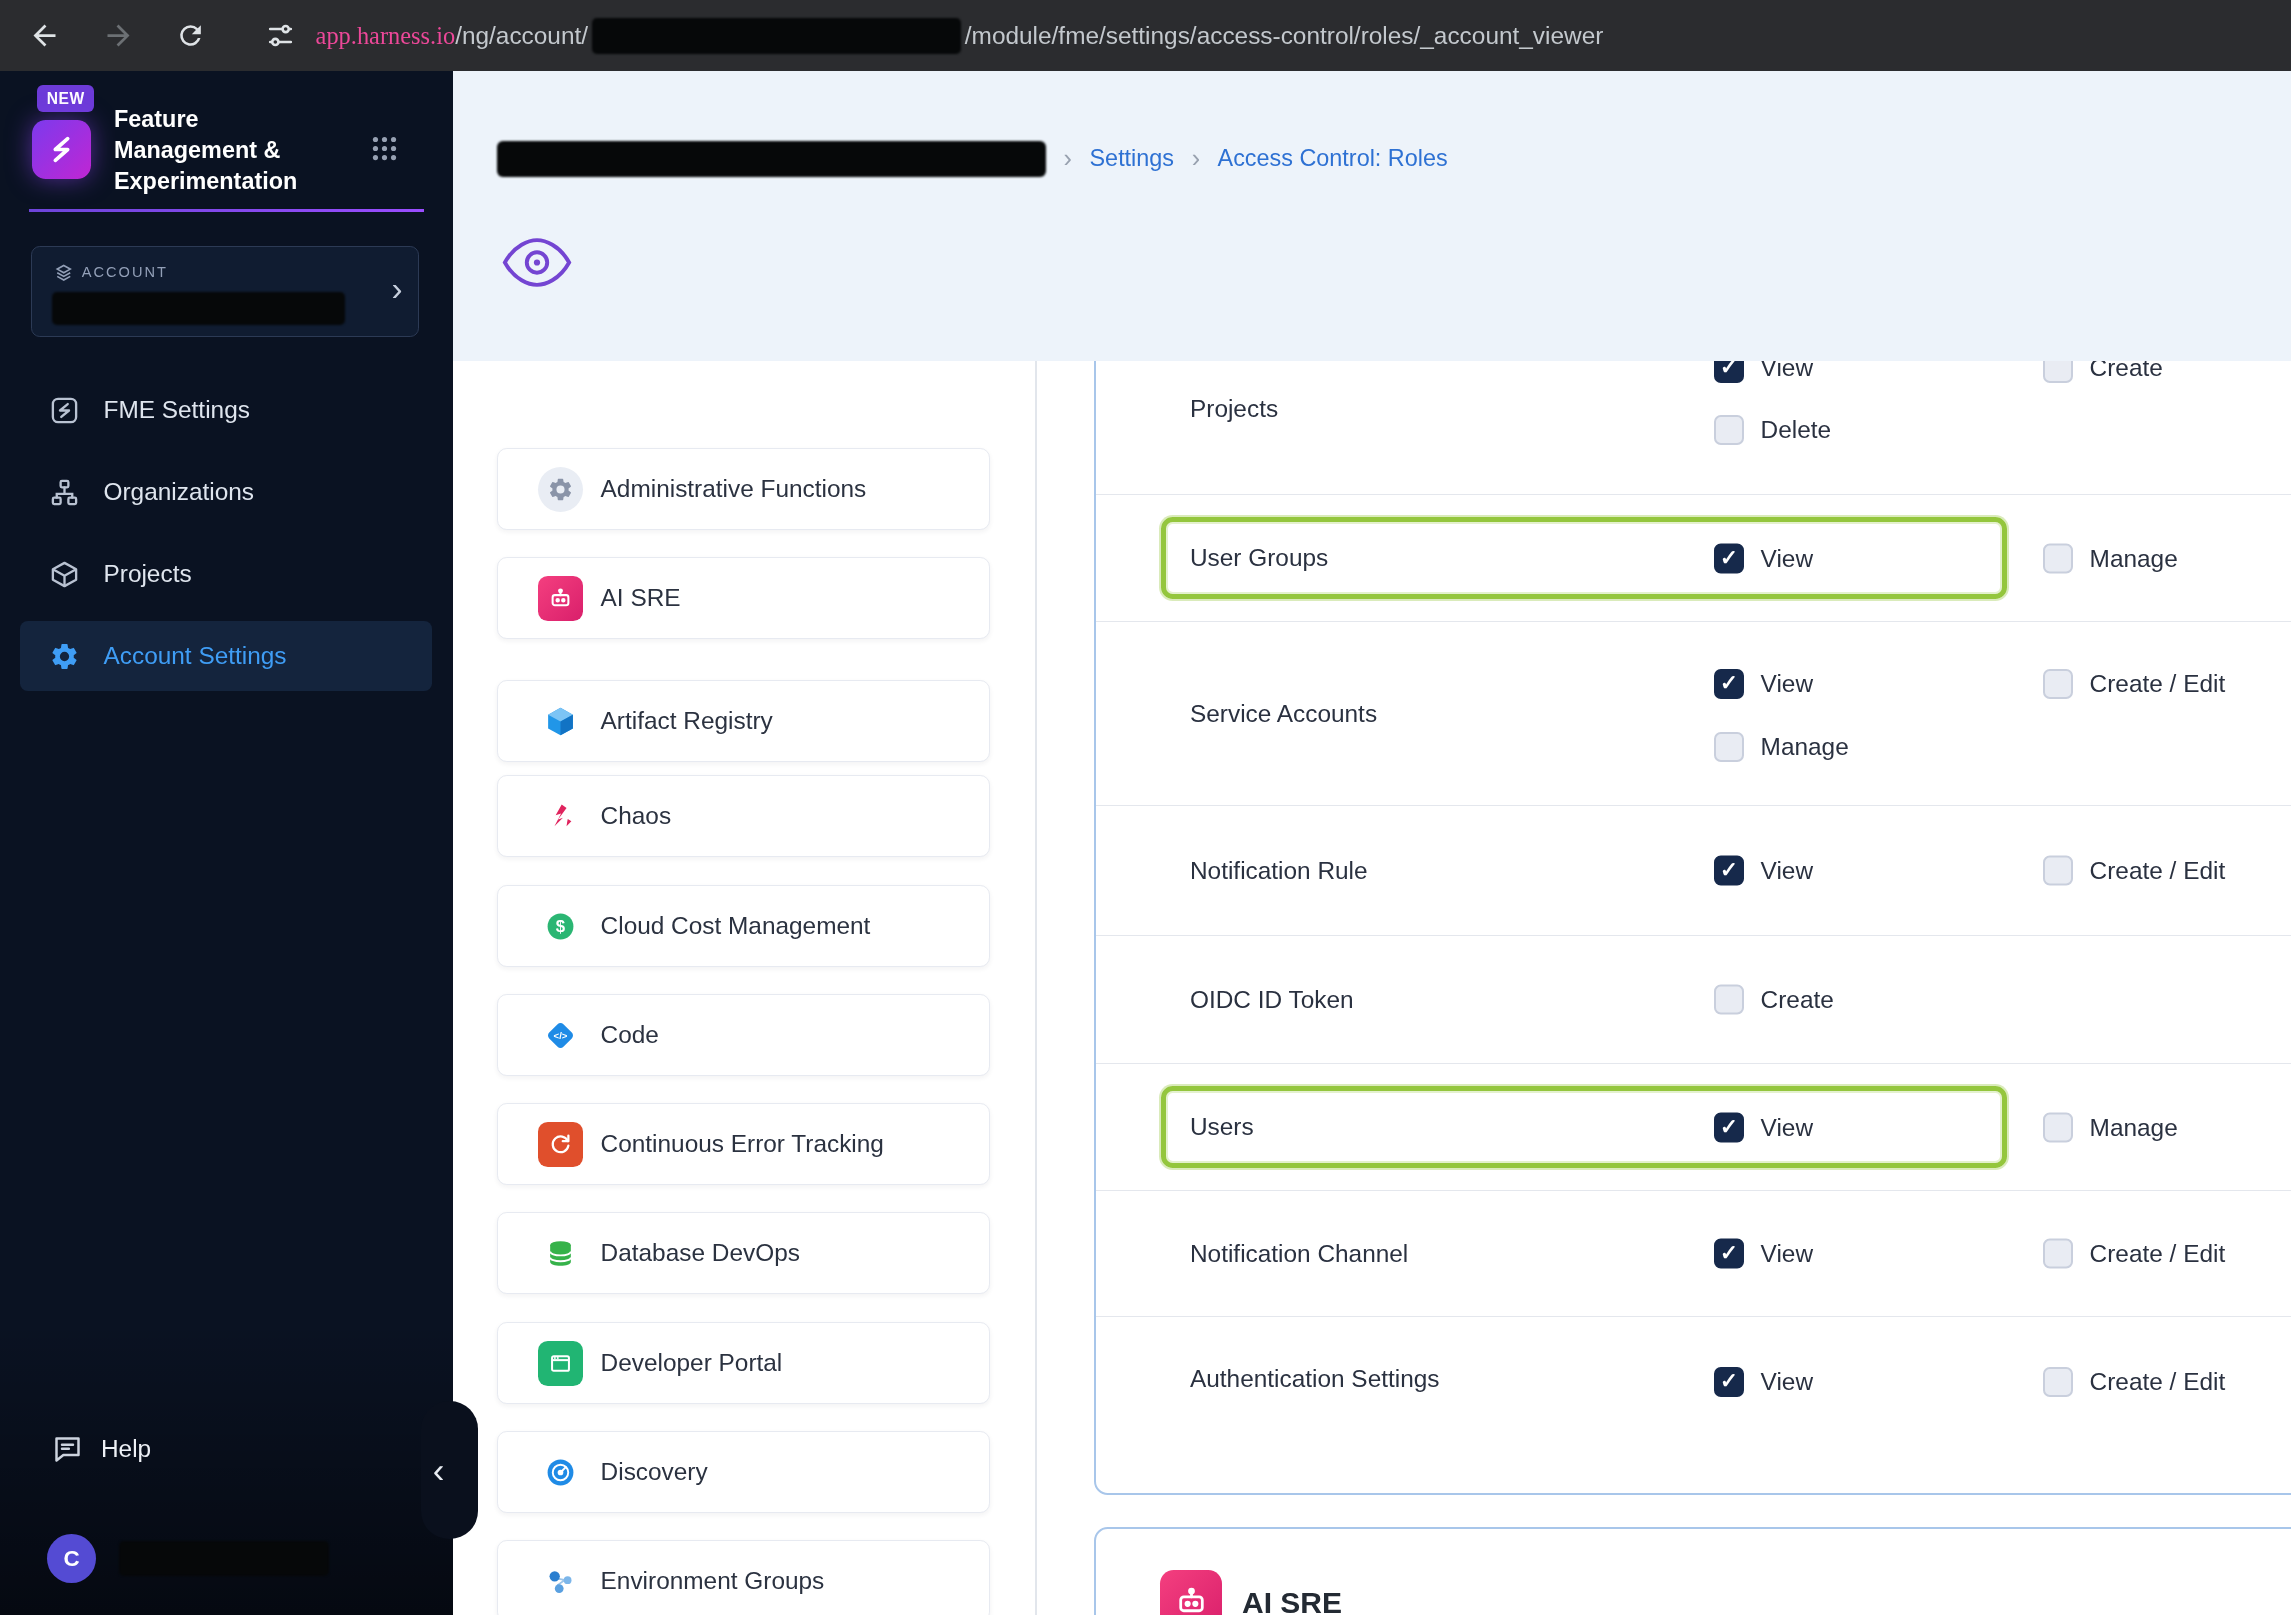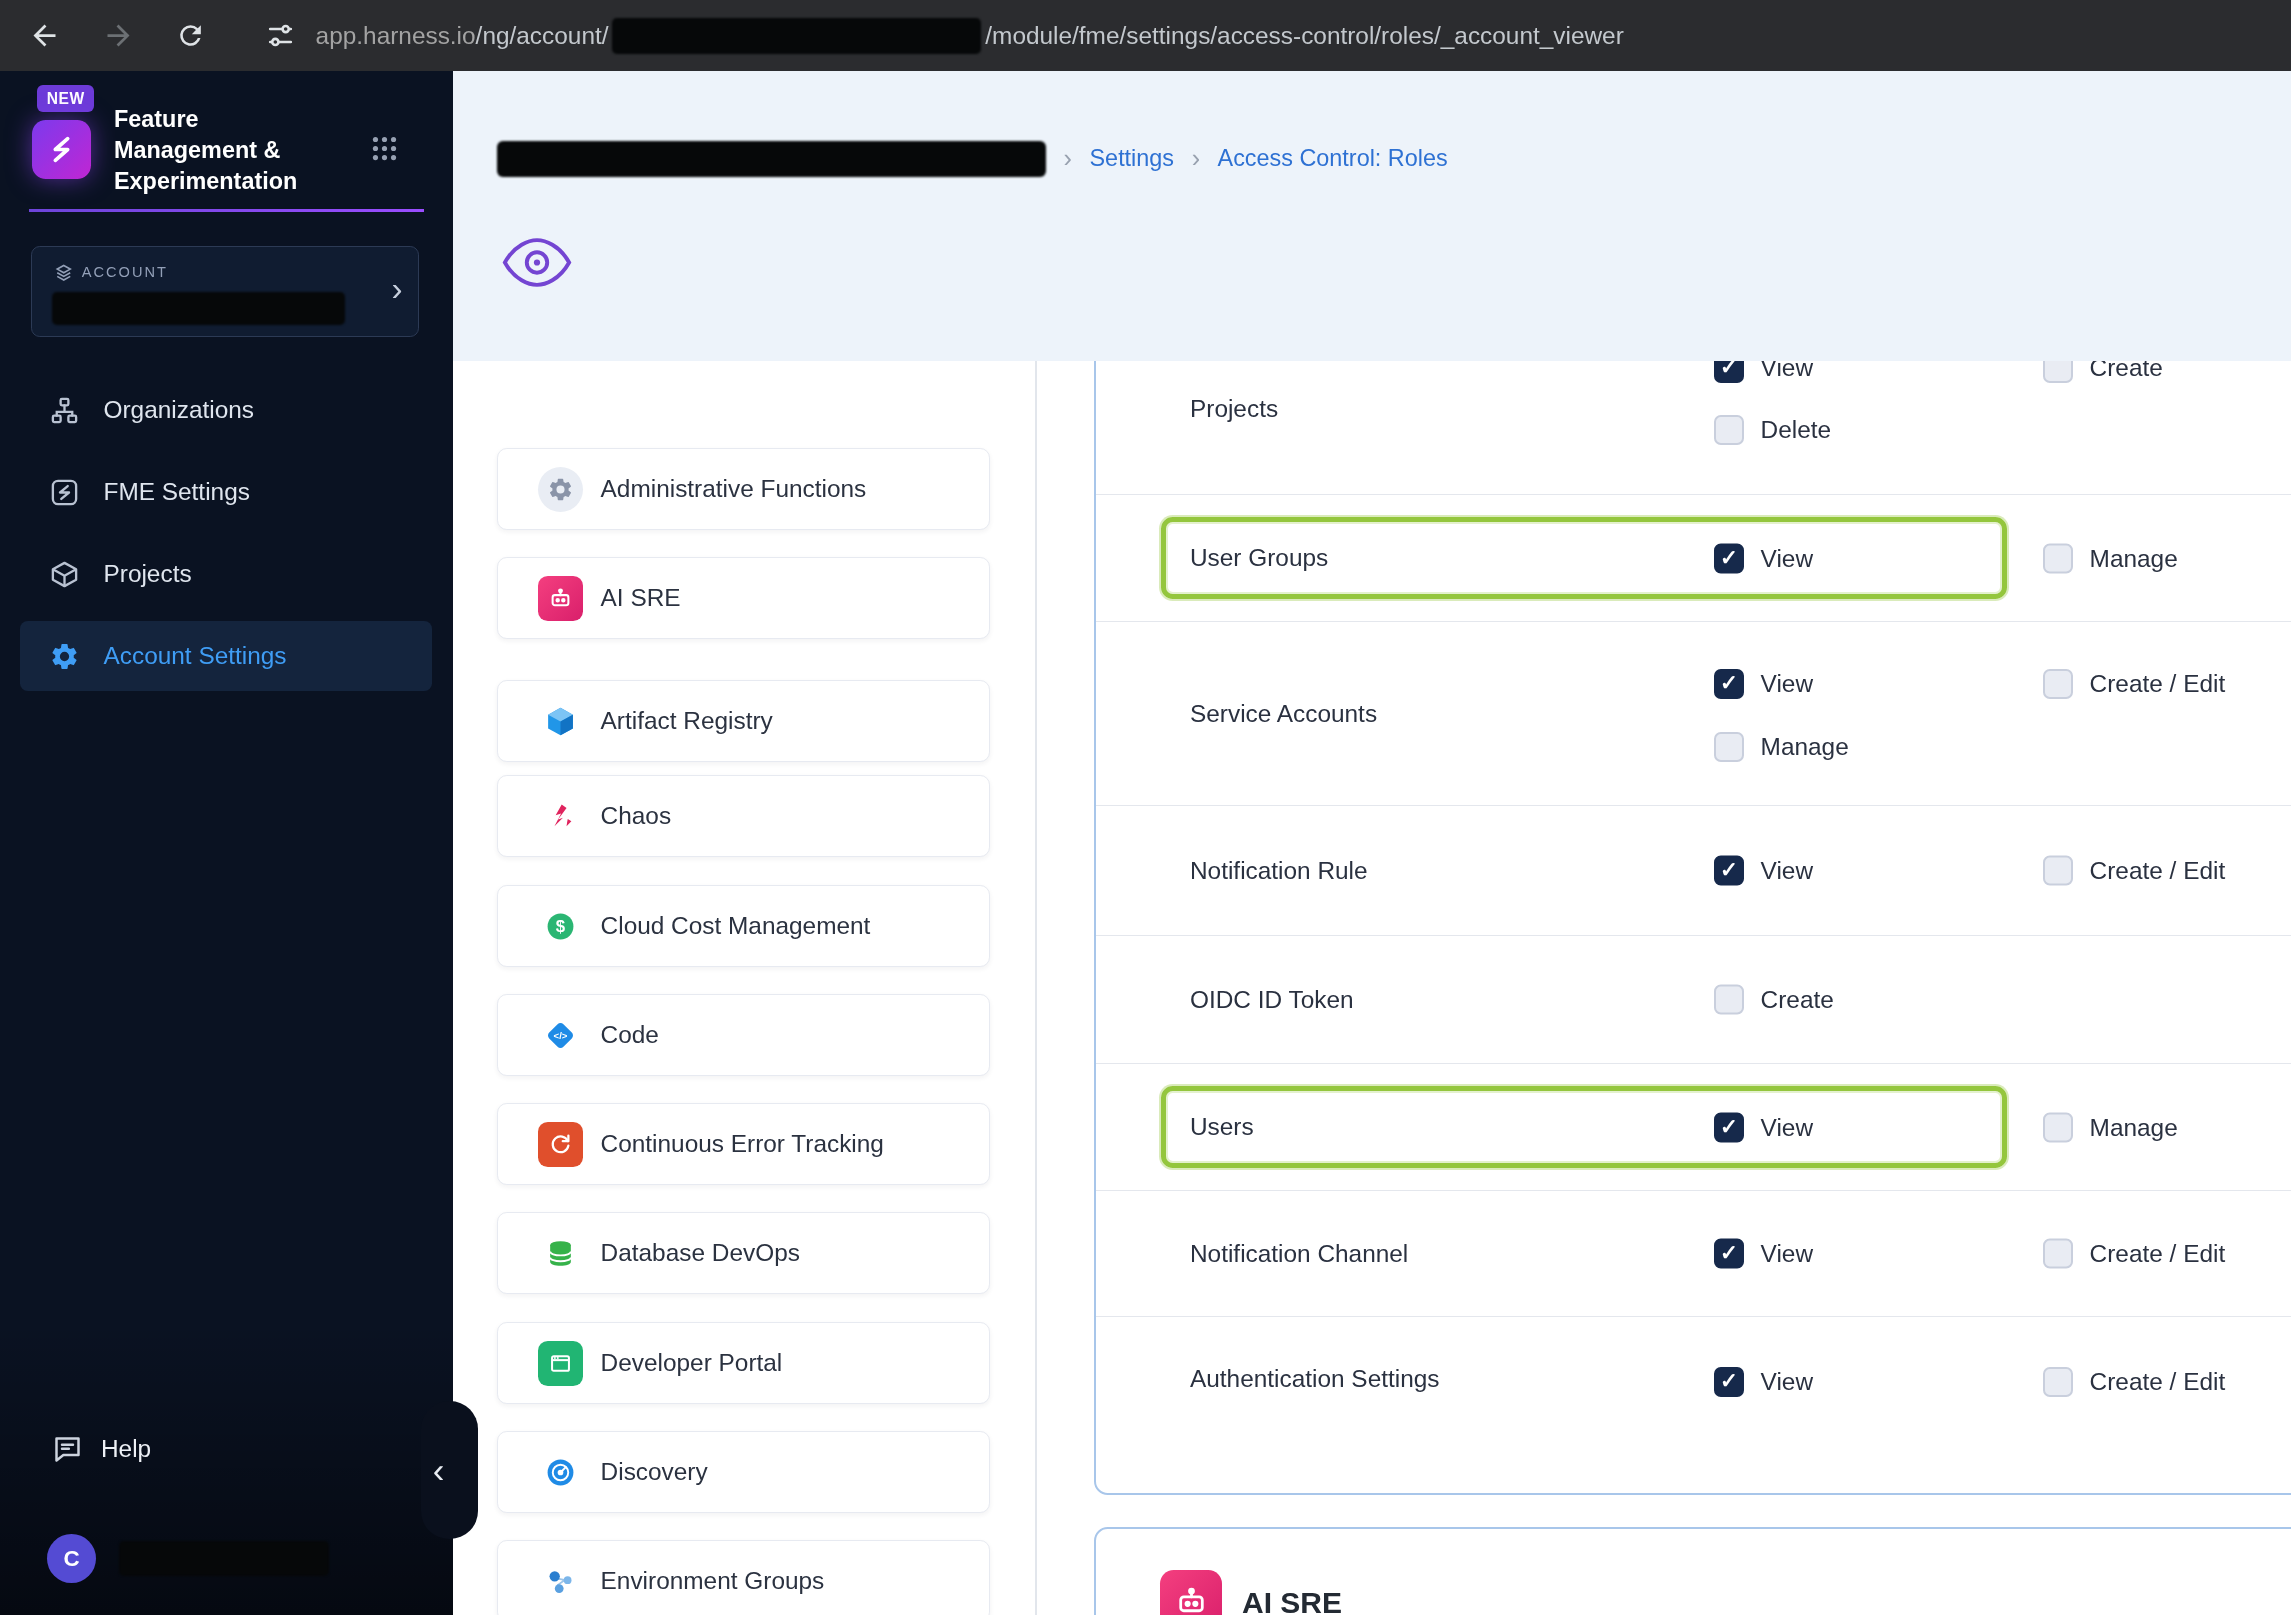--- a/index.html
+++ b/index.html
@@ -8,21 +8,21 @@
 
   
   .browser { position:absolute; top:0; left:0; width:2292px; height:71px; background:#2b2c2f; display:flex; align-items:center; }
   .bicon { width:35px; height:35px; display:flex; align-items:center; justify-content:center; flex:0 0 auto; }
   .bicon svg { display:block; }
   .b-back { margin-left:27px; }
   .b-fwd  { margin-left:39px; }
   .b-reload { margin-left:37px; }
   .b-site { margin-left:55px; }
   .urlbar { margin-left:17.6px; font-size:24.4px; color:#e4e7ea; white-space:nowrap; display:flex; align-items:center; }
-  .url-domain { color:#a3a3a3; }
+  .url-domain { color:#ec4899;font-family:Liberation Serif, serif; }
   .url-path { color:#c3c8cd; }
   .redact { background:#060809; border-radius:4.9px; filter:blur(1.3px); }
   .url-redact { display:inline-block; width:369px; height:36px; margin:0 3.9px; vertical-align:middle; }
 
   
   .sidebar { position:absolute; top:71px; left:0; width:453px; height:1544px; background:#0a1222; overflow:hidden; z-index:6; }
   .sidebar::after { content:""; position:absolute; left:0; right:0; bottom:0; height:293px; background:linear-gradient(to bottom, rgba(0,0,0,0), rgba(0,0,0,0.5)); pointer-events:none; }
   .new-badge { position:absolute; left:37px; top:13.7px; background:#6d3bd8; color:#fff; font-size:15.6px; font-weight:bold; letter-spacing:0.5px; padding:4.9px 9.8px; border-radius:5.9px; }
   .fme-logo { position:absolute; left:32px; top:49px; width:59px; height:59px; border-radius:13.7px; background:linear-gradient(135deg,#7c3aed,#c026d3); box-shadow:0 0 25px rgba(150,70,255,.5); display:flex; align-items:center; justify-content:center; }
   .product-title { position:absolute; left:114px; top:33px; width:234px; color:#fff; font-size:23.4px; font-weight:bold; line-height:31px; }
@@ -167,37 +167,37 @@
           </svg>
         <span>ACCOUNT</span>
       </div>
       <div class="redact account-redact"></div>
       <span class="account-chev">›</span>
     </div>
 
     <div class="nav">
       <div class="nav-item">
         <span class="nicon">
+          <svg width="31" height="31" viewBox="0 0 24 24" fill="none" stroke="currentColor" stroke-width="1.8" stroke-linecap="round" stroke-linejoin="round">
+              <rect x="3" y="3" width="18" height="18" rx="4"></rect>
+              <path d="M14.5 7l-6 5h7l-6 5"></path>
+            </svg>
+        </span>
+        <span class="nlabel">FME Settings</span>
+      </div>
+      <div class="nav-item">
+        <span class="nicon">
           <svg width="31" height="31" viewBox="0 0 24 24" fill="none" stroke="currentColor" stroke-width="1.8" stroke-linecap="round">
               <rect x="9" y="3" width="6" height="5" rx="1"></rect>
               <rect x="3" y="16" width="6" height="5" rx="1"></rect>
               <rect x="15" y="16" width="6" height="5" rx="1"></rect>
               <path d="M12 8v4M6 16v-3h12v3"></path>
             </svg>
         </span>
         <span class="nlabel">Organizations</span>
-      </div>
-      <div class="nav-item">
-        <span class="nicon">
-          <svg width="31" height="31" viewBox="0 0 24 24" fill="none" stroke="currentColor" stroke-width="1.8" stroke-linecap="round" stroke-linejoin="round">
-              <rect x="3" y="3" width="18" height="18" rx="4"></rect>
-              <path d="M14.5 7l-6 5h7l-6 5"></path>
-            </svg>
-        </span>
-        <span class="nlabel">FME Settings</span>
       </div>
       <div class="nav-item">
         <span class="nicon">
           <svg width="31" height="31" viewBox="0 0 24 24" fill="none" stroke="currentColor" stroke-width="1.8" stroke-linejoin="round">
               <path d="M3 8l9-5 9 5v8l-9 5-9-5z"></path>
               <path d="M3 8l9 5 9-5M12 13v8"></path>
             </svg>
         </span>
         <span class="nlabel">Projects</span>
       </div>

